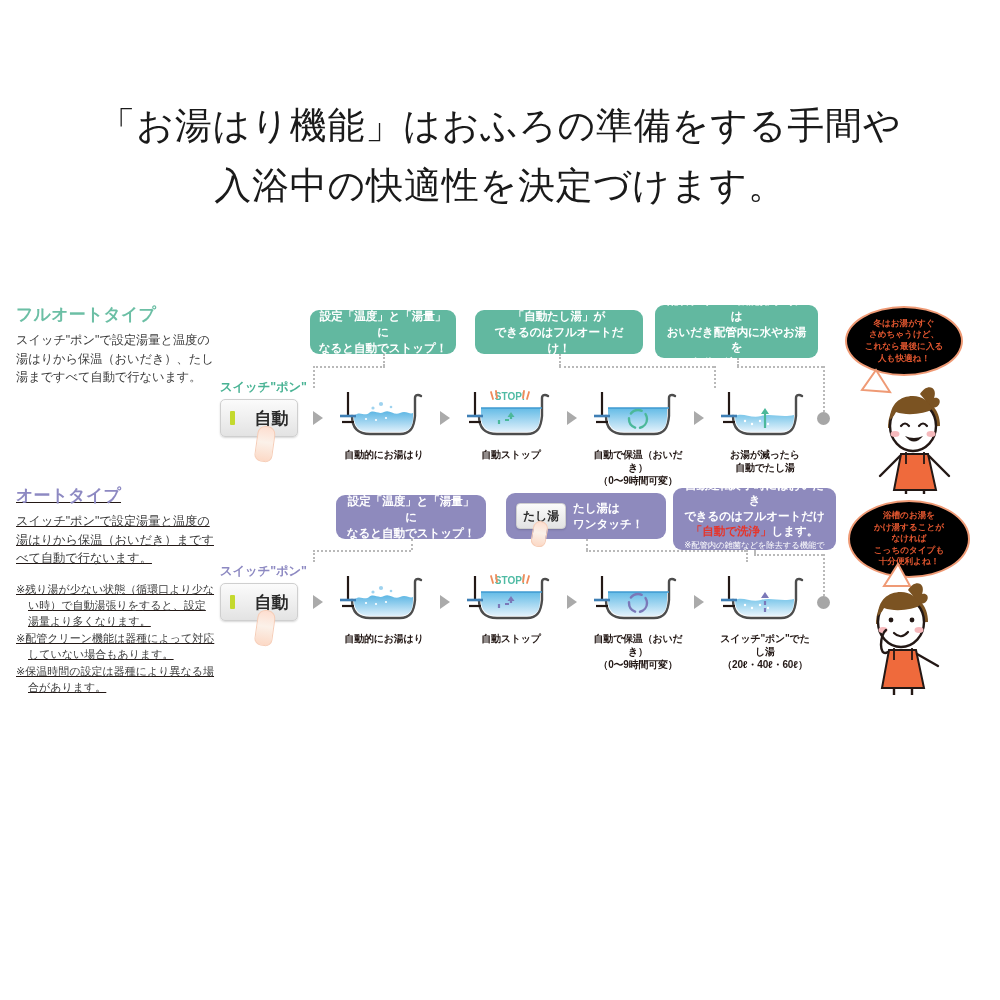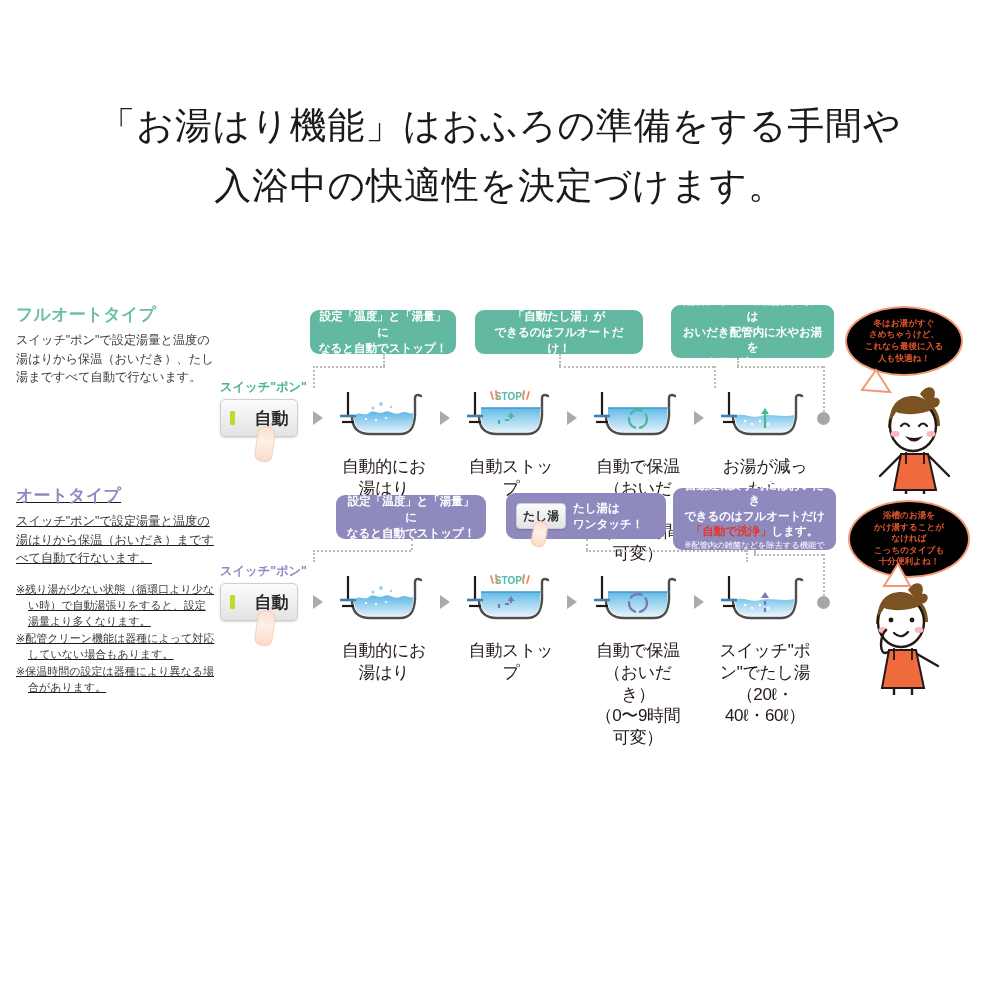--- a/index.html
+++ b/index.html
@@ -65,21 +65,21 @@
     background:linear-gradient(180deg,#fdded0,#fbf1e9 45%,#fcd9c6);
     border:1px solid #f6cdb7;}
   .finger.sm{width:13px;height:24px;}
 
   
   .arrow{position:absolute;width:0;height:0;border-left:10px solid #aaaaaa;
     border-top:7px solid transparent;border-bottom:7px solid transparent;}
 
   
   .step{position:absolute;width:96px;text-align:center;}
-  .step-cap{font-size:17px;line-height:1.28;font-weight:400;color:#231815;margin-top:16px;letter-spacing:-.02em;}
+  .step-cap{font-size:10px;line-height:1.28;font-weight:700;color:#231815;margin-top:9px;letter-spacing:-.02em;}
   .tub{position:relative;width:96px;height:54px;}
   .enddot{position:absolute;width:13px;height:13px;border-radius:50%;background:#a6a6a6;}
 
   
   .bubble{
     position:absolute;border:2px solid #ef9a75;border-radius:50%;
     background:#000000;color:#e2562f;text-align:center;
     font-size:8.6px;line-height:1.35;font-weight:700;
     display:flex;align-items:center;justify-content:center;padding:6px;
     box-sizing:border-box;
@@ -112,21 +112,21 @@
   </div>
 
   <div class="row" style="top:0;">
 
     <div class="callout green" style="left:92px;top:310px;width:146px;height:44px;">
       <span class="cotext">設定「温度」と「湯量」に<br>なると自動でストップ！</span>
     </div>
     <div class="callout green" style="left:257px;top:310px;width:168px;height:44px;">
       <span class="cotext">「自動たし湯」が<br>できるのはフルオートだけ！</span>
     </div>
-    <div class="callout green" style="left:437px;top:305px;width:163px;height:53px;margin-left:16px;">
+    <div class="callout green" style="left:437px;top:305px;width:163px;height:53px;">
       <span class="cotext">配管クリーン機能排水時には<br>おいだき配管内に水やお湯を<br>自動で流します。</span>
     </div>
 
     <div class="dot-v" style="left:165px;top:354px;height:12px;"></div>
     <div class="dot-h" style="left:95px;top:366px;width:72px;"></div>
     <div class="dot-v" style="left:95px;top:366px;height:22px;"></div>
 
     <div class="dot-v" style="left:341px;top:354px;height:12px;"></div>
     <div class="dot-h" style="left:341px;top:366px;width:155px;"></div>
     <div class="dot-v" style="left:496px;top:366px;height:22px;"></div>

